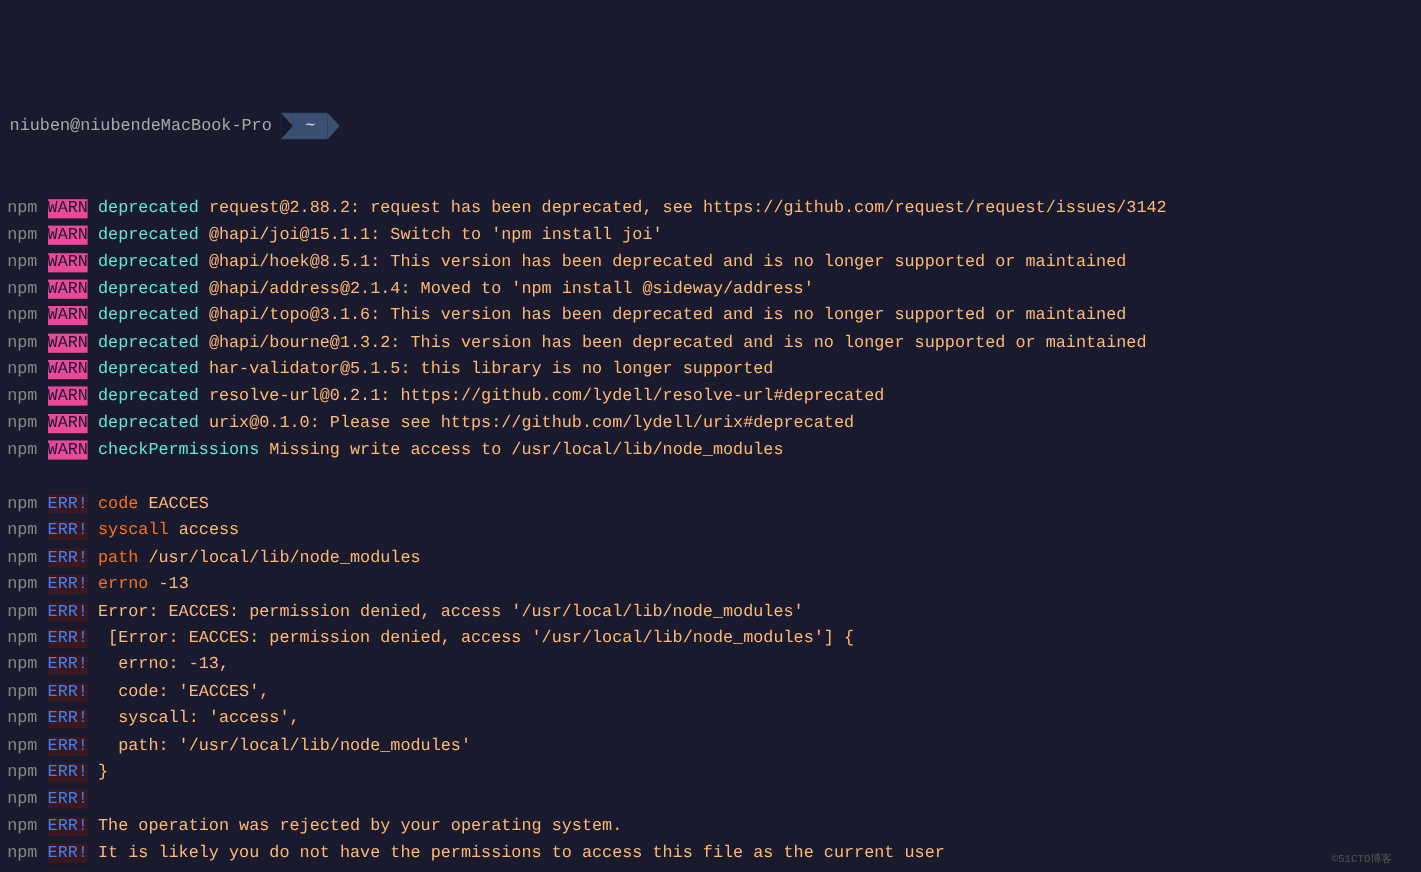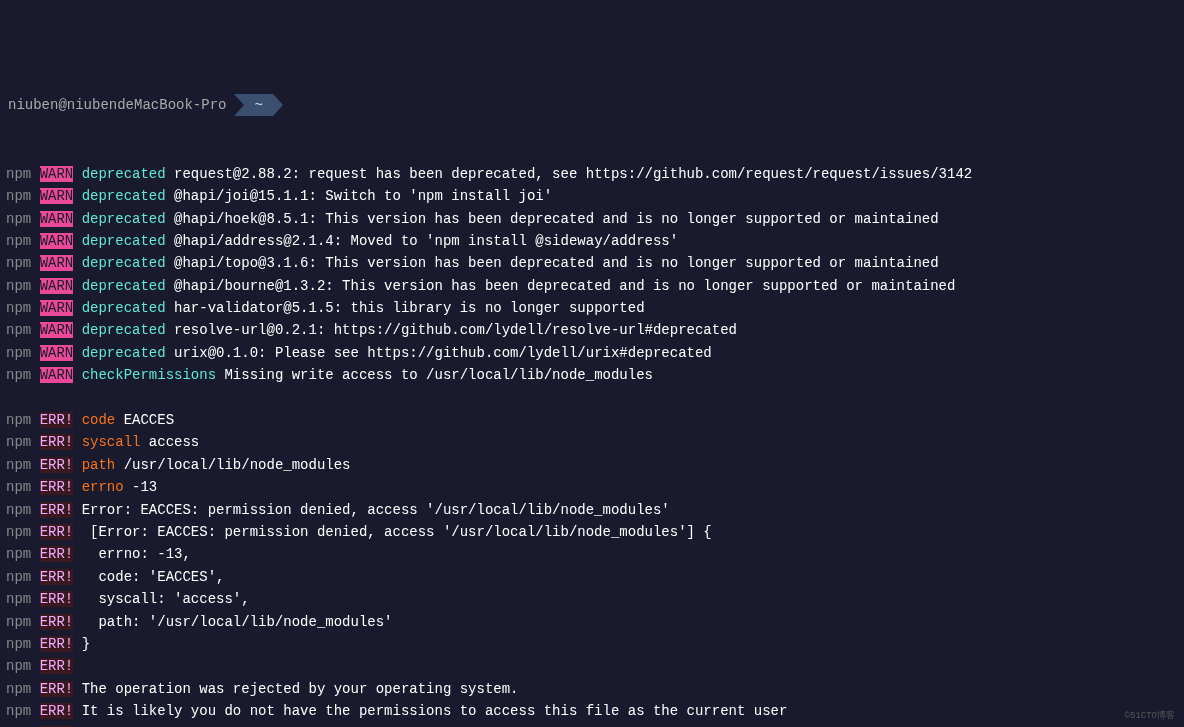--- a/index.html
+++ b/index.html
@@ -48,37 +48,37 @@
       display: block;
     }
     .npm {
       color: #888;
     }
     .warn {
       color: #1a1a2e;
       background-color: #ec4899;
     }
     .err {
-      color: #f0abfc;
+      color: #3b82f6;
       background-color: #3a1820;
       margin-top: 21px;
     }
     .deprecated {
       color: #5eead4;
     }
     .code-label {
       color: #f97316;
     }
     .msg {
-      color: #ffffff;
+      color: #fdba74;
     }
     .watermark {
       position: fixed;
       bottom: 4px;
-      right: 9px;
+      right: 24px;
       font-size: 9px;
       color: #555;
     }
   </style>
 </head>
 <body>
 
 
 
 <div class="prompt-line">

